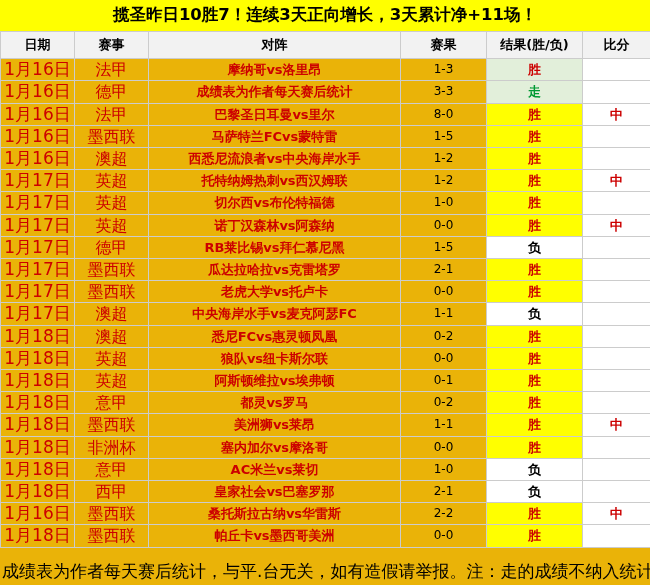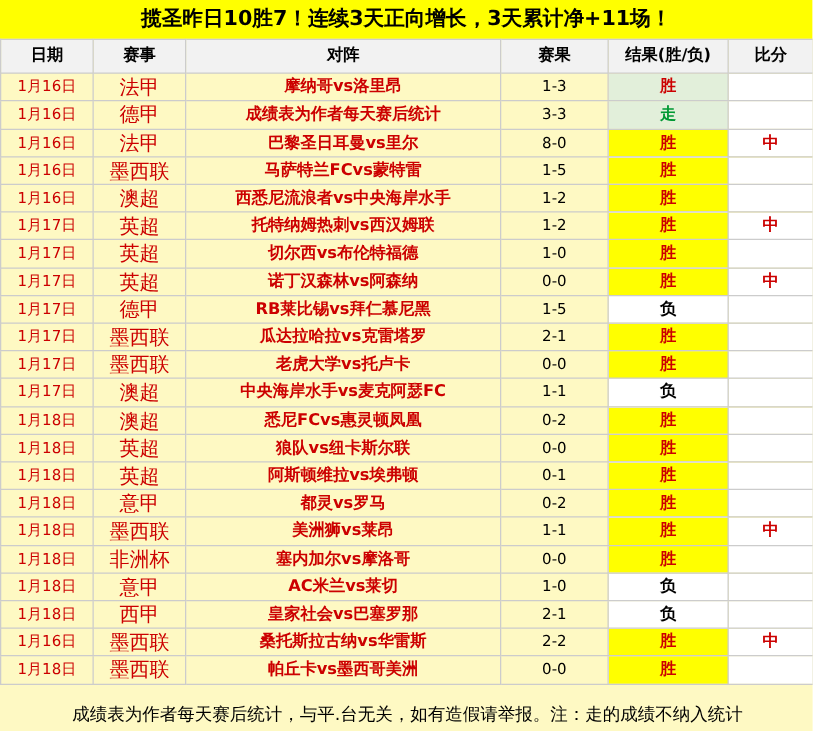--- a/index.html
+++ b/index.html
@@ -12,21 +12,21 @@
     height: 585px;
     font-family: "DejaVu Sans", "Liberation Sans", sans-serif;
     overflow: hidden;
   }
   .sheet {
     width: 650px;
     height: 585px;
     box-sizing: border-box;
     display: flex;
     flex-direction: column;
-    background: #fef9c3;
+    background: #eab308;
   }
   .banner {
     background: #ffff00;
     color: #000;
     font-weight: bold;
     font-size: 16.5px;
     text-align: center;
     letter-spacing: 0px;
     padding: 6px 2px 7px 2px;
     line-height: 1.1;
@@ -56,37 +56,37 @@
     white-space: nowrap;
   }
   thead th {
     background: #f2f2f2;
     font-weight: bold;
     font-size: 13px;
     color: #000;
     height: 26px;
     line-height: 26px;
   }
-  td.date   { color: #cc0000; font-size: 12px; }
+  td.date   { color: #cc0000; font-size: 17px; }
   td.league { color: #cc0000; font-size: 16px; }
   td.match  { color: #cc0000; font-weight: bold; font-size: 13px; }
   td.score  { color: #000; font-size: 12px; }
   td.result { font-weight: bold; font-size: 13px; }
   td.ratio  { font-weight: bold; font-size: 13px; color: #cc0000; }
 
   .res-win  { color: #cc0000; }
   .res-lose { color: #000000; }
   .res-draw { color: #009933; }
 
   .bg-green  { background: #e2efda; }
   .bg-yellow { background: #ffff00; }
   .bg-white  { background: #ffffff; }
 
   .footer {
-    font-size: 14px;
+    font-size: 17px;
     color: #000;
     text-align: center;
     padding: 5px 0 4px 2px;
     line-height: 1.2;
     white-space: nowrap;
   }
   .tbl-wrap { flex: 1 1 auto; }
 </style>
 </head>
 <body>

